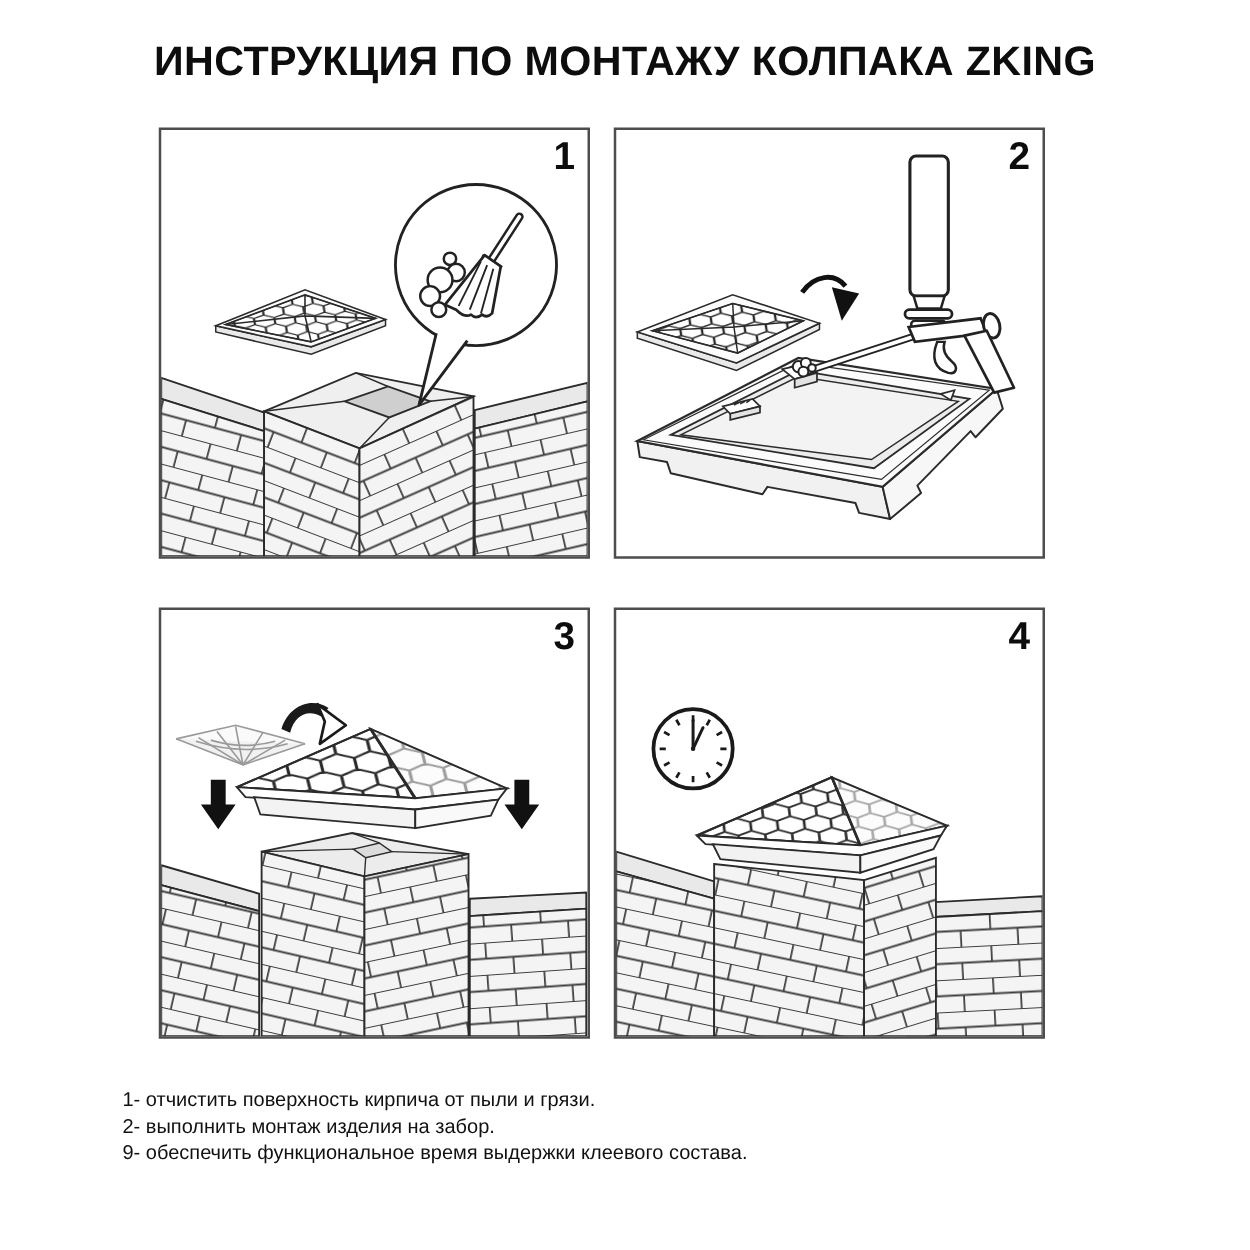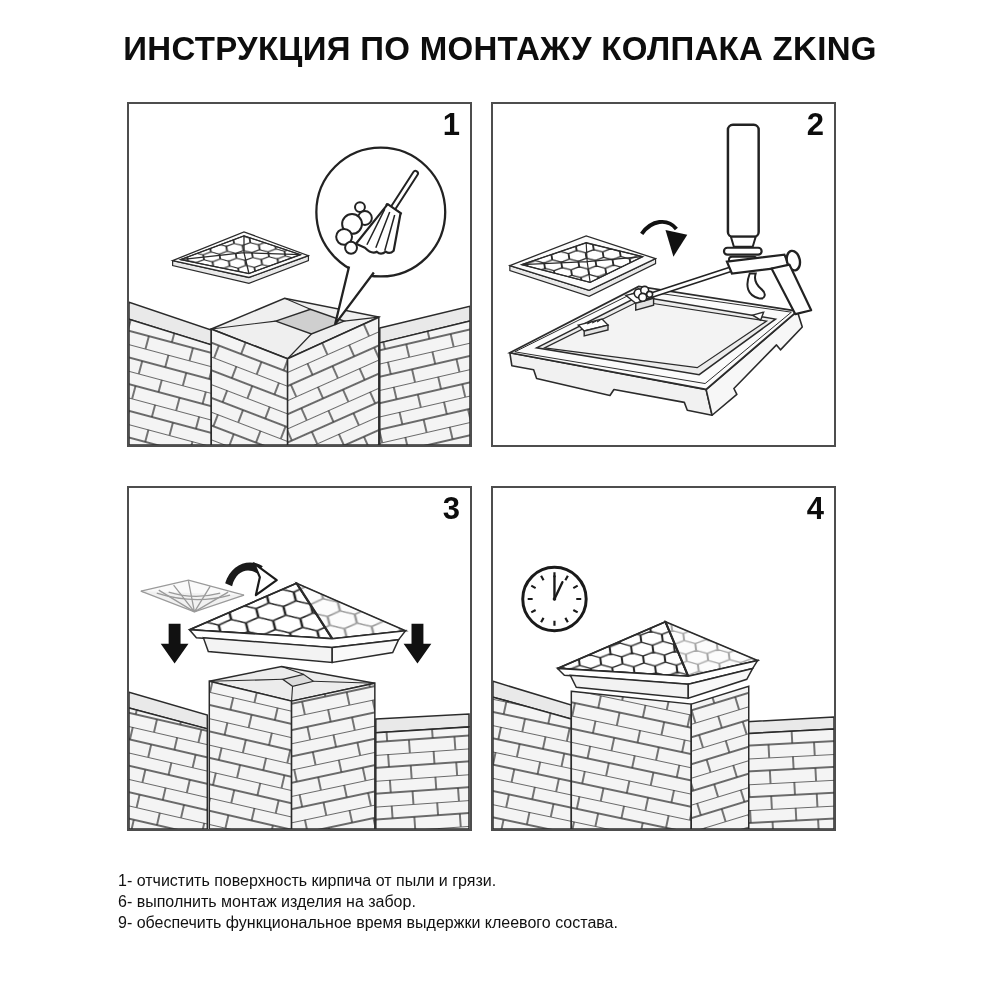--- a/index.html
+++ b/index.html
@@ -17,21 +17,21 @@
   }
   .panel svg{position:absolute;left:0;top:0;width:341px;height:341px;display:block;}
   .panel .num{
     position:absolute;top:3px;right:10px;font-size:31px;font-weight:800;color:#0d0d0d;
   }
   #p1{left:127px;top:102px;}
   #p2{left:491px;top:102px;}
   #p3{left:127px;top:486px;}
   #p4{left:491px;top:486px;}
   .steps{
-    position:absolute;left:98px;top:870px;font-size:16px;line-height:21px;color:#111;margin-left:20px;
+    position:absolute;left:98px;top:870px;font-size:16px;line-height:21px;color:#111;
   }
   .steps div{white-space:nowrap;}
 </style>
 </head>
 <body>
 
 <div class="title">ИНСТРУКЦИЯ ПО МОНТАЖУ КОЛПАКА ZKING</div>
 
 <div class="panel" id="p1">
   <svg viewBox="0 0 344 344" preserveAspectRatio="none">
@@ -271,15 +271,15 @@
       <path d="M62,112 L62,89" stroke="#1a1a1a" stroke-width="2.4" stroke-linecap="round"></path>
       <path d="M62,112 L70,95" stroke="#1a1a1a" stroke-width="2.4" stroke-linecap="round"></path>
       <circle cx="62" cy="112" r="1.8" fill="#1a1a1a"></circle>
     </g>
   </svg>
   <div class="num">4</div>
 </div>
 
 <div class="steps">
   <div>1- отчистить поверхность кирпича от пыли и грязи.</div>
-  <div>6- выполнить монтаж изделия на забор.</div>
+  <div>2- выполнить монтаж изделия на забор.</div>
   <div>9- обеспечить функциональное время выдержки клеевого состава.</div>
 </div>
 
 </body></html>

